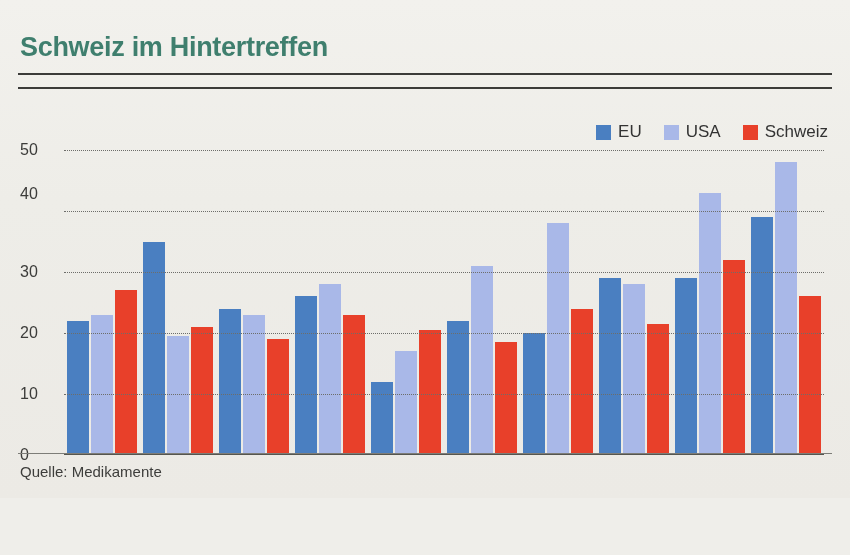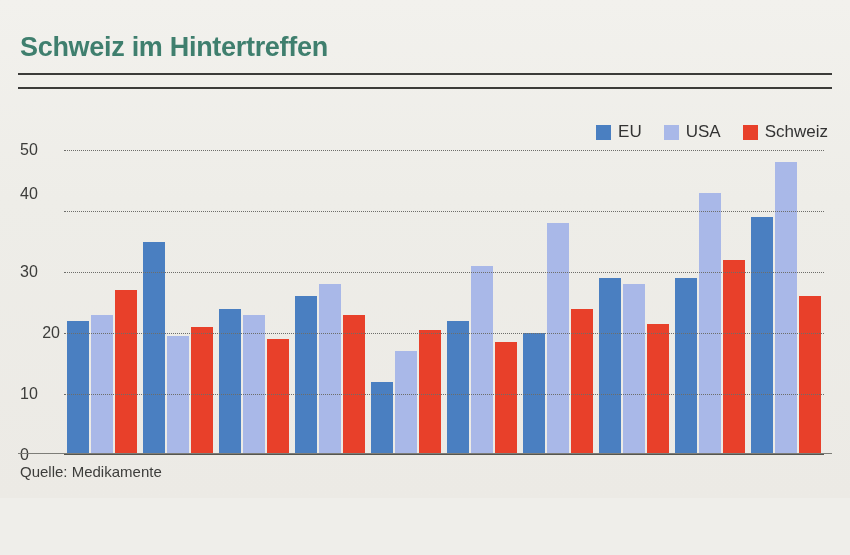--- a/index.html
+++ b/index.html
@@ -233,21 +233,21 @@
             <div class="bar" title="EU 2015: 39" style="background: rgb(74, 127, 193); height: 237.9px;"></div>
             <div class="bar" title="USA 2015: 48" style="background: rgb(169, 184, 232); height: 292.8px;"></div>
             <div class="bar" title="Schweiz 2015: 26" style="background: rgb(232, 64, 42); height: 158.6px;"></div>
           </div>
         </div>
       <div class="axis-base"></div>
     <div class="ytick" style="top: 305px; left: -44px;">0</div>
         <div class="gridline" style="top: 244px;"></div>
         <div class="ytick" style="top: 244px; left: -44px;">10</div>
         <div class="gridline" style="top: 183px;"></div>
-        <div class="ytick" style="top: 183px; left: -44px; text-align: right;">20</div>
+        <div class="ytick" style="top: 183px; left: -44px;">20</div>
         <div class="gridline" style="top: 122px;"></div>
         <div class="ytick" style="top: 122px; left: -44px;">30</div>
         <div class="gridline" style="top: 61px;"></div>
         <div class="ytick" style="top: 44px; left: -44px;">40</div>
         <div class="gridline" style="top: 0px;"></div>
         <div class="ytick" style="top: 0px; left: -44px;">50</div>
       </div>
   </div>
 
   <div class="bottom-rule"></div>

